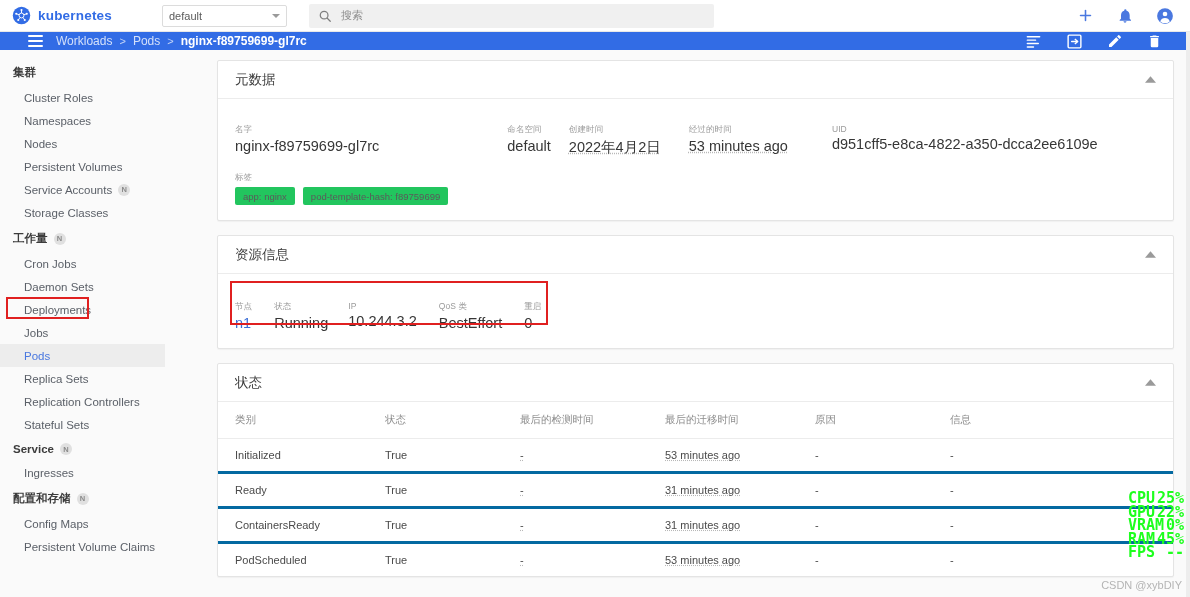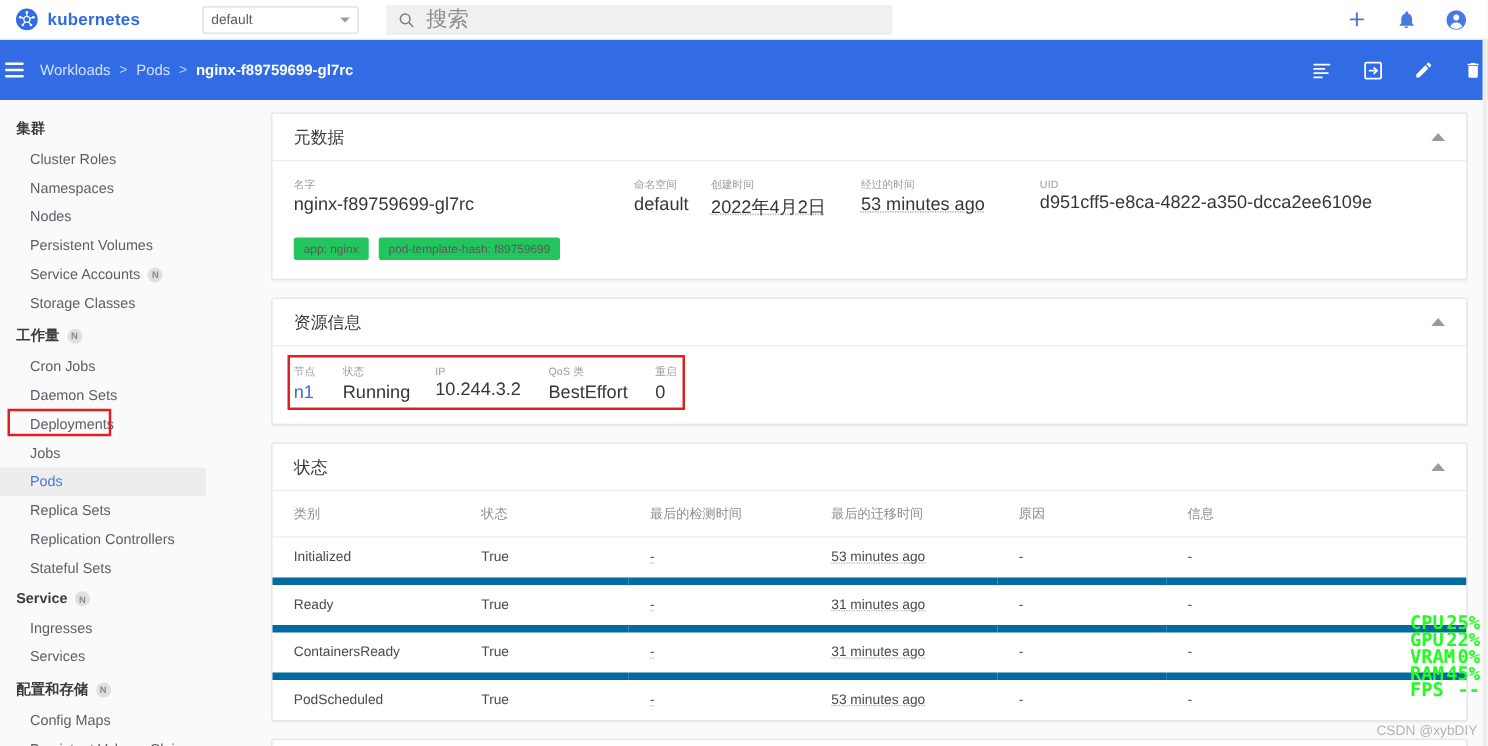--- a/index.html
+++ b/index.html
@@ -25,29 +25,29 @@
     width: 125px; height: 22px; border: 1px solid #dcdcdc; background: #fff;
     border-radius: 2px; display: flex; align-items: center; padding: 0 6px;
     font-size: 11px; color: #5b5b5b; margin-left: 12px; justify-content: space-between;
   }
   .caret { width: 0; height: 0; border-left: 4px solid transparent; border-right: 4px solid transparent; border-top: 4px solid #9a9a9a; }
 
   .searchbox {
     margin-left: 22px; height: 24px; width: 405px; background: #f0f0f0;
     display: flex; align-items: center; gap: 9px; padding: 0 9px; border-radius: 2px;
   }
-  .search-ph { font-size: 17px; color: #8c8c8c; }
+  .search-ph { font-size: 11px; color: #8c8c8c; }
 
   .topbar-right { margin-left: auto; display: flex; align-items: center; gap: 23px; padding-right: 16px; }
   .ticon { color: #4a78e0; display: flex; align-items: center; cursor: pointer; }
 
   
   .bluebar {
-    height: 48px; background: #326ce5; display: flex; align-items: center;
-    padding: 0 4px; color: #fff; position: relative; z-index: 4;
+    height: 18px; background: #326ce5; display: flex; align-items: center;
+    padding: 0 28px; color: #fff; position: relative; z-index: 4;
   }
   .hamburger { display: flex; flex-direction: column; gap: 3px; width: 15px; cursor: pointer; margin-right: 13px; }
   .hamburger i { display: block; height: 2px; background: #fff; border-radius: 1px; }
   .crumbs { display: flex; align-items: center; gap: 7px; font-size: 12px; }
   .crumb-link { color: #d3e0fa; cursor: pointer; }
   .crumb-sep { color: #c3d4f7; font-size: 11px; }
   .crumb-cur { color: #fff; font-weight: 700; }
   .bluebar-right { margin-left: auto; display: flex; align-items: center; gap: 24px; }
   .bicon { color: #fff; display: flex; align-items: center; cursor: pointer; }
 
@@ -80,21 +80,21 @@
   .card { background: #fff; border: 1px solid #e4e4e4; border-radius: 2px; margin-bottom: 14px; box-shadow: 0 1px 1px rgba(0,0,0,.04); }
   .card-head {
     height: 38px; display: flex; align-items: center; padding: 0 17px;
     border-bottom: 1px solid #ececec; justify-content: space-between;
   }
   .card-title { font-size: 13.5px; color: #3b3b3b; }
   .collapse-ico { color: #9a9a9a; cursor: pointer; display: flex; }
 
   .card-body { padding: 13px 17px 15px 17px; }
 
-  .fields { display: flex; align-items: flex-start; }
+  .fields { display: flex; align-items: flex-start; margin-top: 12px; }
   .field { margin-right: 28px; }
   .f-label { font-size: 8.5px; color: #9b9b9b; margin-bottom: 2px; letter-spacing: .1px; }
   .f-val { font-size: 14.5px; color: #363636; font-weight: 400; }
   .f-val.link { color: #3d6fd6; }
   .f-val.dotted { text-decoration: underline; text-decoration-style: dotted; text-decoration-color: #b9b9b9; }
 
   .labels-row { margin-top: 15px; }
   .chips { display: flex; gap: 8px; margin-top: 3px; }
   .chip { background: #22c55e; color: #5a5a5a; font-size: 9.5px; padding: 3.5px 8px; border-radius: 2px; }
 
@@ -103,21 +103,21 @@
   .res-hl { position: absolute; border: 2px solid #e02020; left: -5px; top: -6px; width: 318px; height: 44px; pointer-events: none; }
 
   
   table.st { width: 100%; border-collapse: collapse; }
   table.st th {
     text-align: left; font-size: 10.5px; font-weight: 400; color: #8d8d8d;
     padding: 11px 0 11px 17px; border-bottom: 1px solid #ececec;
   }
   table.st td {
     font-size: 11px; color: #4a4a4a; padding: 10px 0 10px 17px;
-    border-bottom: 6px solid #0369a1;
+    border-bottom: 3px solid #0369a1;
   }
   table.st tr:last-child td { border-bottom: none; }
   .t-dotted { text-decoration: underline; text-decoration-style: dotted; text-decoration-color: #b8b8b8; color: #4a4a4a; }
 
   
   .hud {
     position: absolute; right: 6px; top: 492px; width: 56px;
     font-family: "DejaVu Sans Mono", "Liberation Mono", monospace;
     font-size: 15px; font-weight: 700; color: #1eff1e; line-height: 13.5px;
     text-align: right; z-index: 30; pointer-events: none;
@@ -288,23 +288,20 @@
           <div class="nav-item">
             <span>Stateful Sets</span>
           </div>
           <div class="nav-group">
             <span>Service</span>
             <span class="nbadge">N</span>
           </div>
           <div class="nav-item">
             <span>Ingresses</span>
           </div>
-          <div class="nav-item">
-            <span>Services</span>
-          </div>
           <div class="nav-group">
             <span>配置和存储</span>
             <span class="nbadge">N</span>
           </div>
           <div class="nav-item">
             <span>Config Maps</span>
           </div>
           <div class="nav-item">
             <span>Persistent Volume Claims</span>
           </div>
@@ -341,20 +338,21 @@
               <div class="field" style="margin-right: 44px;">
                 <div class="f-label">经过的时间</div>
                 <div class="f-val dotted">53 minutes ago</div>
               </div>
               <div class="field" style="margin-right: 0px;">
                 <div class="f-label">UID</div>
                 <div class="f-val">d951cff5-e8ca-4822-a350-dcca2ee6109e</div>
               </div>
             </div>
           <div class="labels-row">
+            <div class="f-label">标签</div>
             <div class="chips" id="meta-chips">
                 <span class="chip">app: nginx</span>
                 <span class="chip">pod-template-hash: f89759699</span>
               </div>
           </div>
         </div>
       </div>
 
       <div class="card">
         <div class="card-head">

